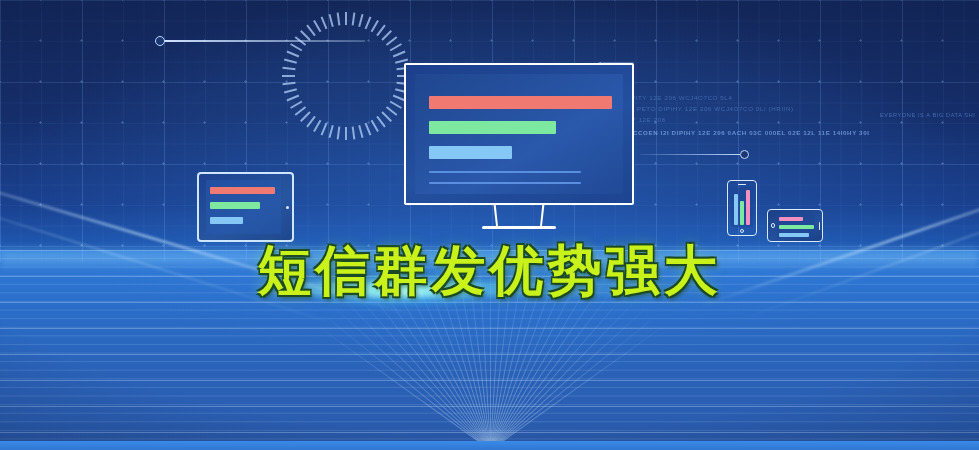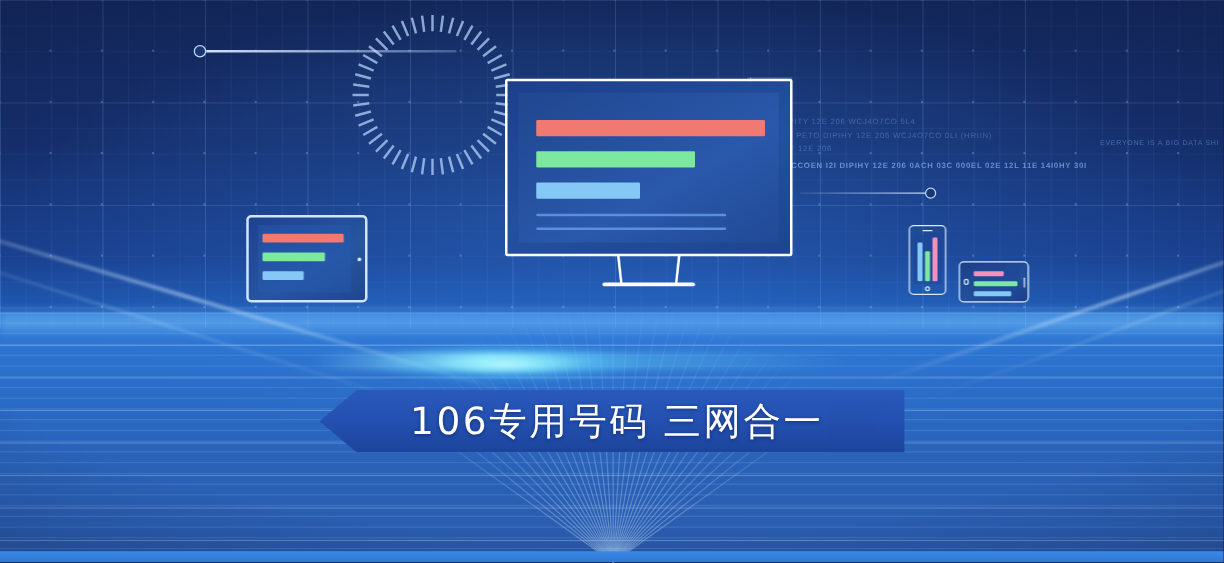--- a/index.html
+++ b/index.html
@@ -455,22 +455,18 @@
           <div class="bar" style="left: 2px; top: 12px; width: 92%; height: 4px; background: rgb(124, 232, 160);"></div>
           <div class="bar" style="left: 2px; top: 20px; width: 78%; height: 4px; background: rgb(134, 200, 245);"></div>
         </div>
       <div class="phone-h-ear"></div>
     </div>
   </div>
 
   <div class="flare"></div>
   <div class="flare2"></div>
 
-
-  <div class="ribbon-wrap">
-    <div class="ribbon"></div>
-    <div class="ribbon-r"></div>
-    <div class="ribbon-text">106专用号码 三网合一</div>
-  </div>
+  <div class="headline">短信群发优势强大</div>
+
 
 
   <div class="bottom-band"></div>
 </div>
 
 </body></html>

